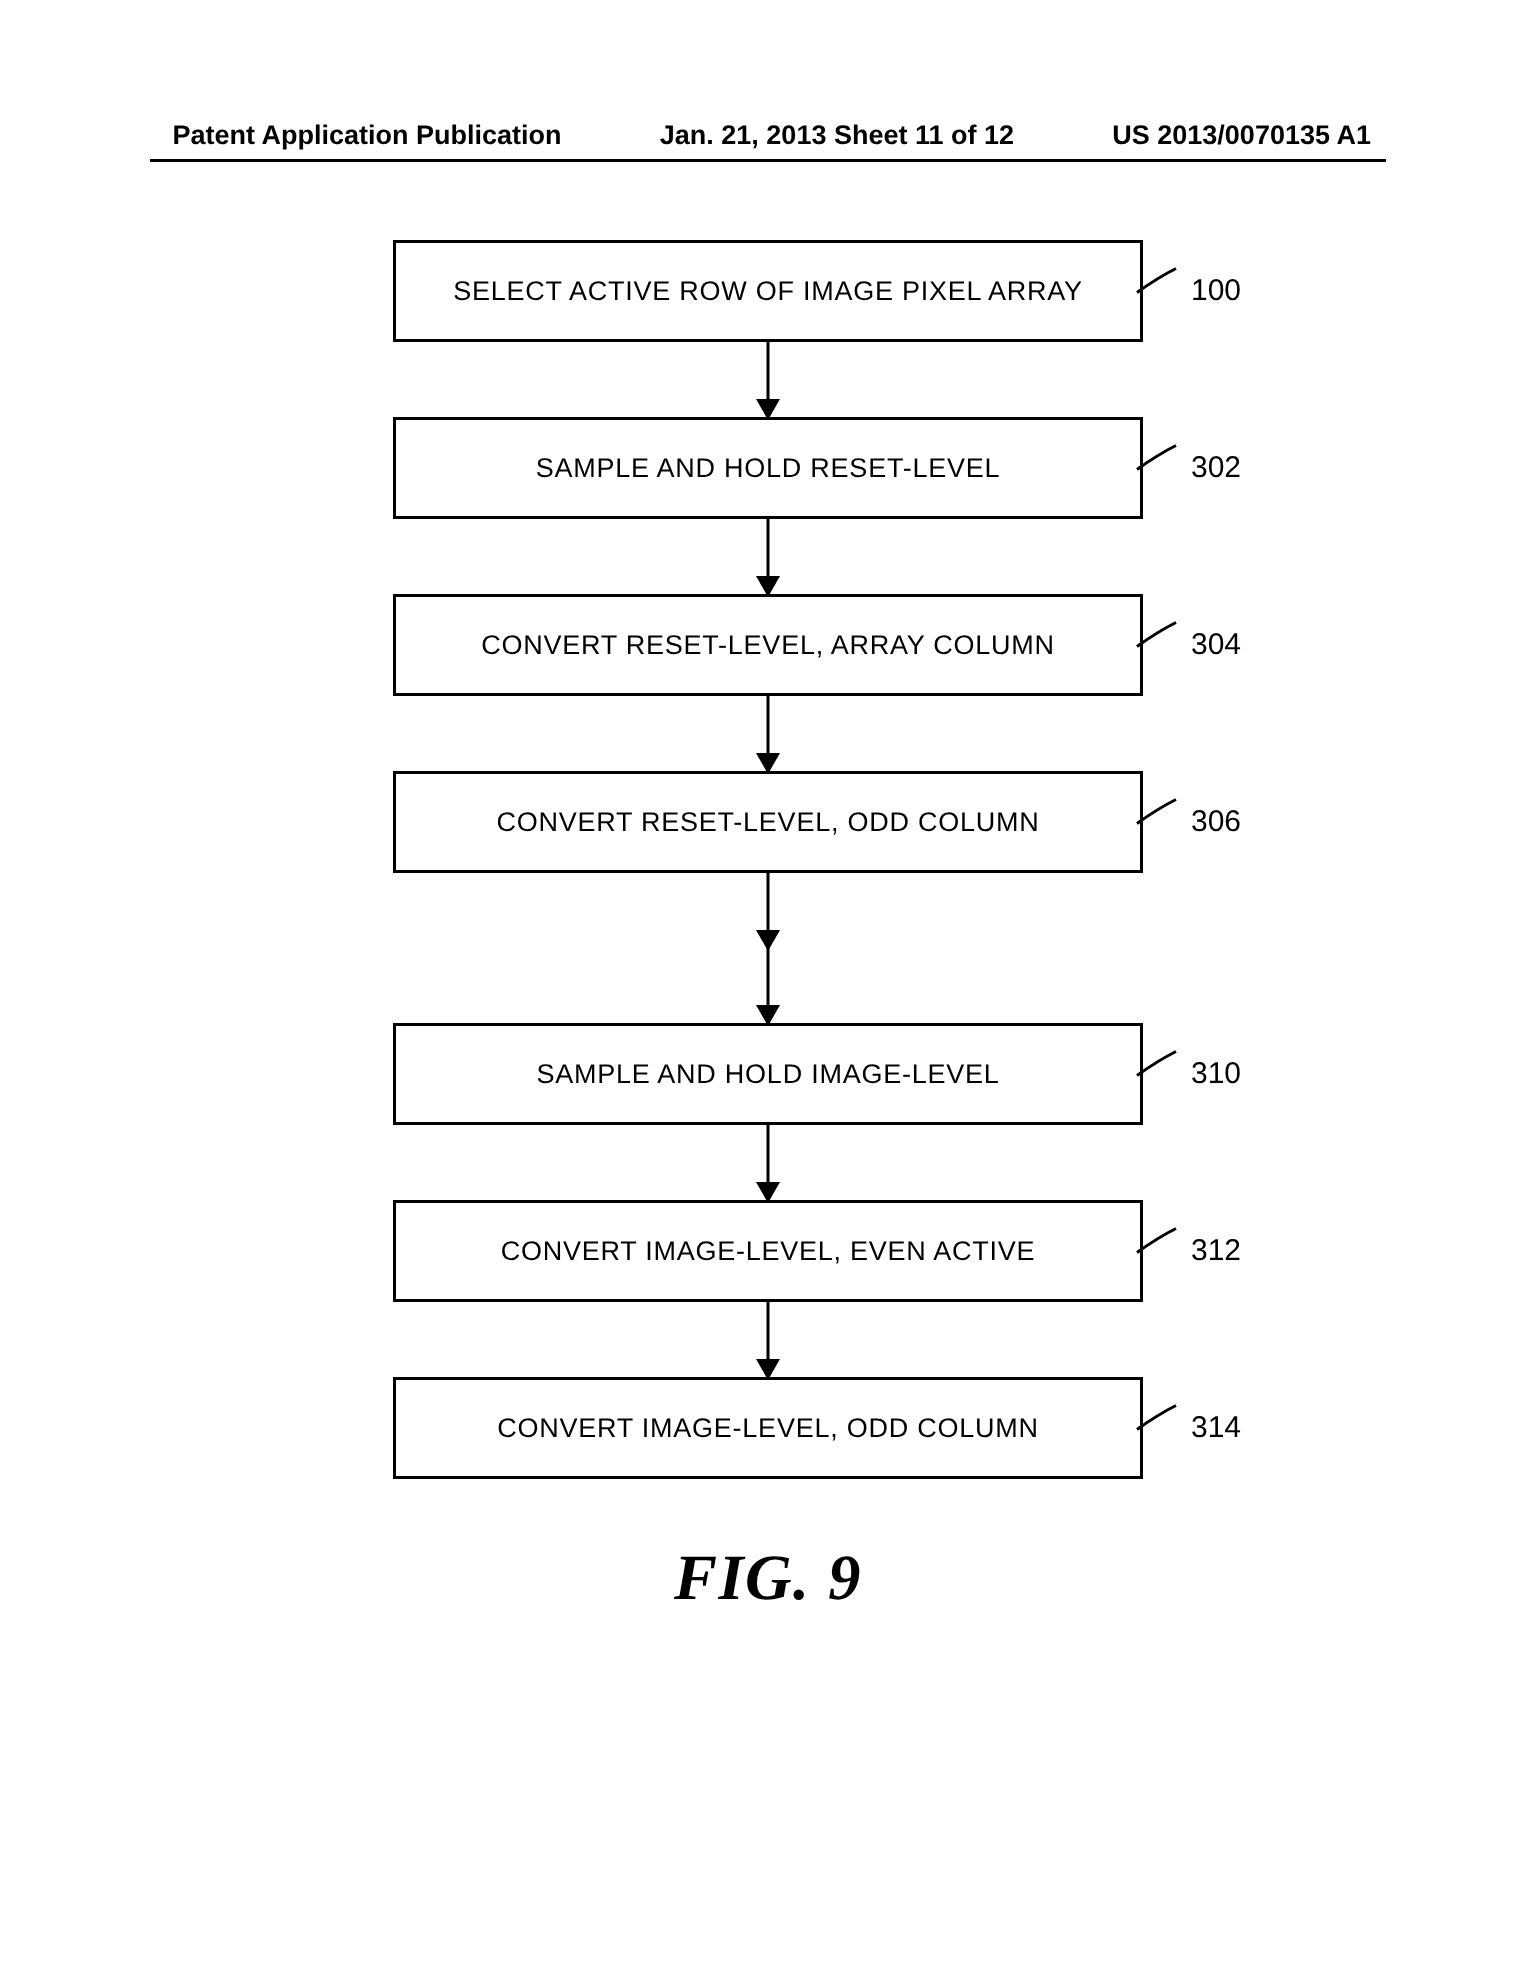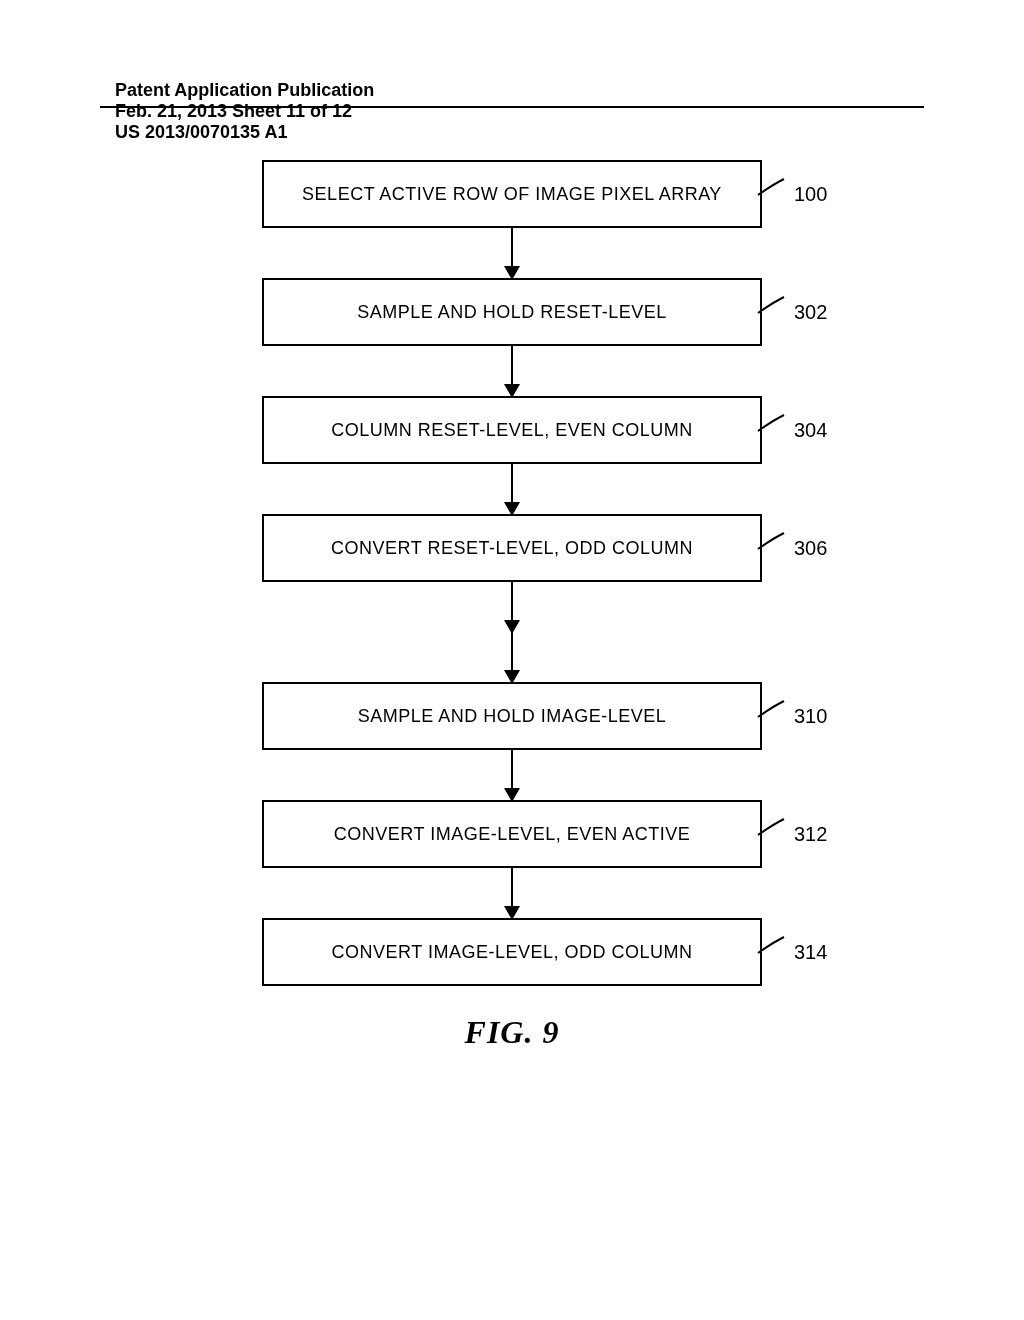--- a/index.html
+++ b/index.html
@@ -13,21 +13,20 @@
   .header {
     position: absolute;
     top: 80px;
     left: 0;
     right: 0;
     display: flex;
     justify-content: space-between;
     padding: 0 110px 0 115px;
     font-size: 18px;
     font-weight: bold;
-    flex-direction: column;
   }
   .header-rule {
     position: absolute;
     top: 106px;
     left: 100px;
     right: 100px;
     border-top: 2px solid #000;
   }
   .flowchart {
     position: absolute;
@@ -85,34 +84,34 @@
     bottom: -2px;
     left: 50%;
     transform: translateX(-50%);
     width: 0;
     height: 0;
     border-left: 8px solid transparent;
     border-right: 8px solid transparent;
     border-top: 14px solid #000;
   }
   .fig-label {
-    margin-top: 28px;
-    font-size: 32px;
+    margin-top: 42px;
+    font-size: 43px;
     font-weight: bold;
     font-style: italic;
     font-family: "Times New Roman", Times, serif;
     letter-spacing: 1px;
   }
 </style>
 </head>
 <body>
 
 <div class="header">
   <span>Patent Application Publication</span>
-  <span>Feb. 21, 2013  Sheet 11 of 12</span>
+  <span>Jan. 21, 2013  Sheet 11 of 12</span>
   <span>US 2013/0070135 A1</span>
 </div>
 <div class="header-rule"></div>
 
 <div class="flowchart">
 
   <div class="step-row">
     <div class="step-box">SELECT ACTIVE ROW OF IMAGE PIXEL ARRAY</div>
     <div class="ref-group">
       <span class="ref-curve">
@@ -132,21 +131,21 @@
         <svg width="38" height="38">
             <path d="M4 20 Q18 10 30 4" stroke="#000" stroke-width="2" fill="none"></path>
           </svg>
       </span>
       <span class="ref-num">302</span>
     </div>
   </div>
   <div class="arrow"></div>
 
   <div class="step-row">
-    <div class="step-box">COLUMN RESET-LEVEL, EVEN COLUMN</div>
+    <div class="step-box">CONVERT RESET-LEVEL, ARRAY COLUMN</div>
     <div class="ref-group">
       <span class="ref-curve">
         <svg width="38" height="38">
             <path d="M4 20 Q18 10 30 4" stroke="#000" stroke-width="2" fill="none"></path>
           </svg>
       </span>
       <span class="ref-num">304</span>
     </div>
   </div>
   <div class="arrow"></div>

